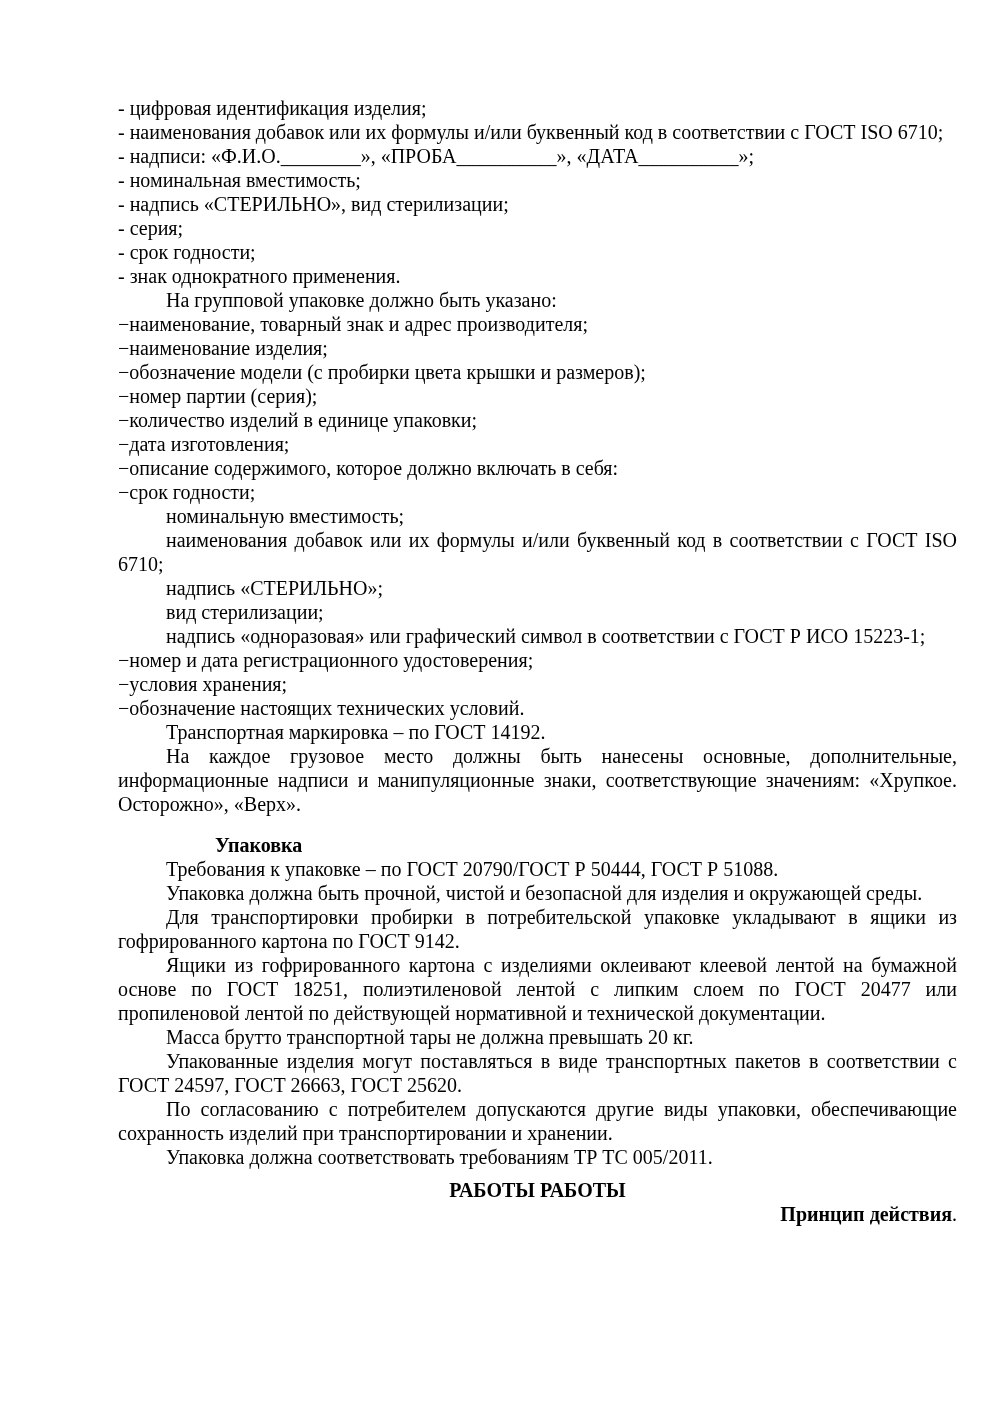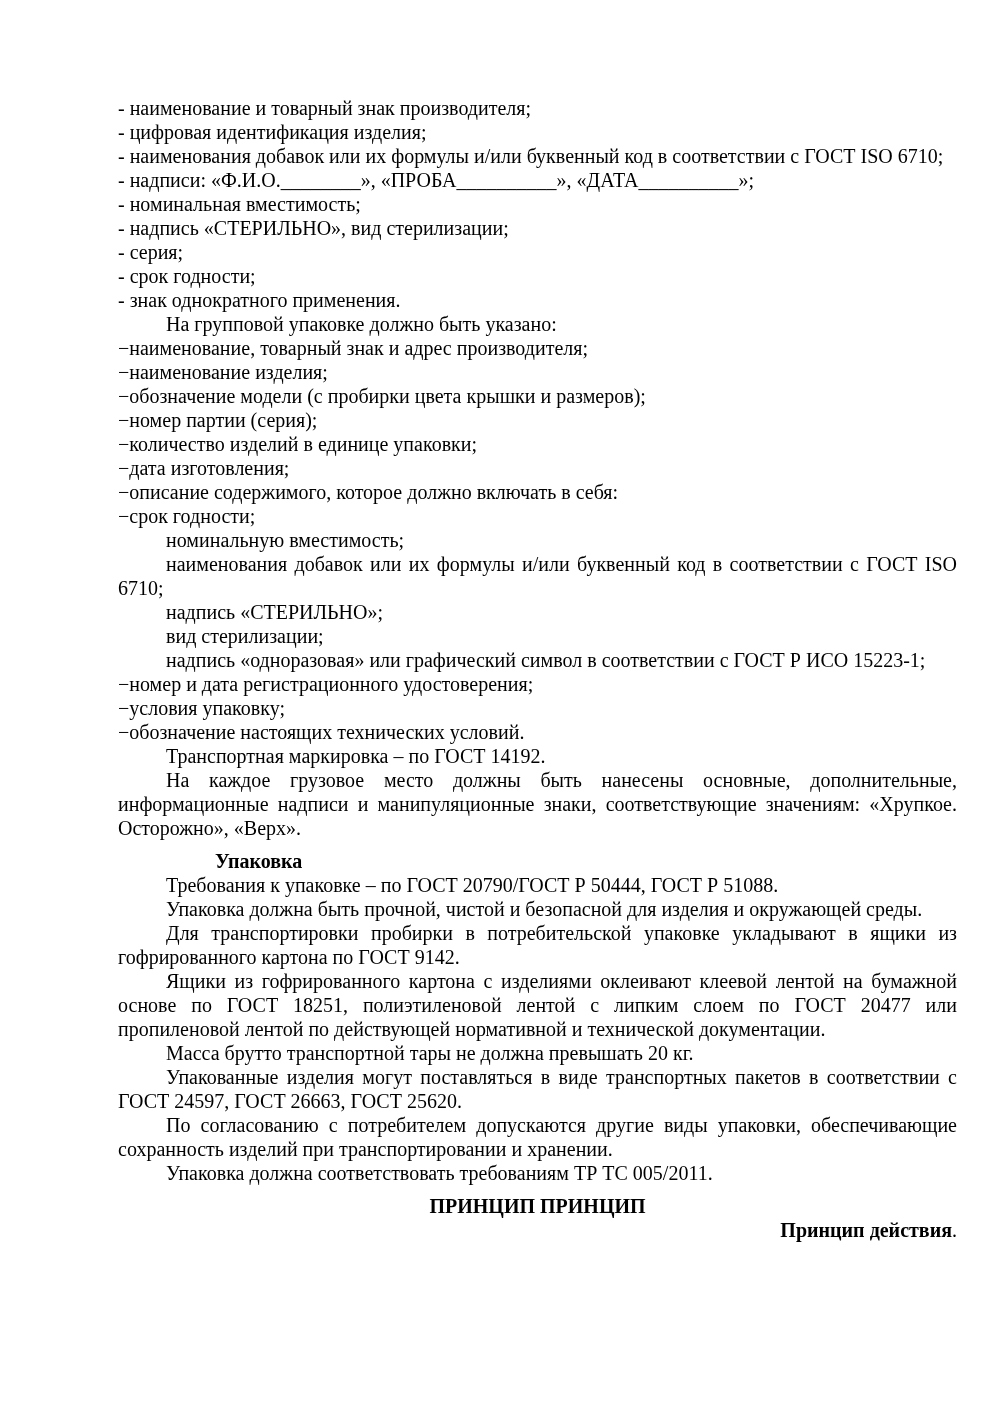--- a/index.html
+++ b/index.html
@@ -29,42 +29,41 @@
   }
   
   p.list { text-indent: 0; }
   
   p.para { text-indent: 48px; }
   
   p.heading {
     font-weight: 700;
     text-indent: 97px;
     text-align: left;
-    margin-top: 9px;
+    margin-top: 17px;
   }
   
   p.center {
     font-weight: 700;
     text-align: center;
     text-indent: 0;
     margin-top: 9px;
   }
   
   p.boldpara {
     text-indent: 40px;
     text-align: right;
   }
   p.boldpara b { font-weight: 700; }
 </style>
 </head>
 <body>
 
 <div class="page">
   <div class="doc-body">
-      <p class="ln list">- наименование и товарный знак производителя;</p>
       <p class="ln list">- цифровая идентификация изделия;</p>
       <p class="ln list">- наименования добавок или их формулы и/или буквенный код в соответствии с ГОСТ ISO 6710;</p>
       <p class="ln list">- надписи: «Ф.И.О.________», «ПРОБА__________», «ДАТА__________»;</p>
       <p class="ln list">- номинальная вместимость;</p>
       <p class="ln list">- надпись «СТЕРИЛЬНО», вид стерилизации;</p>
       <p class="ln list">- серия;</p>
       <p class="ln list">- срок годности;</p>
       <p class="ln list">- знак однократного применения.</p>
       <p class="ln para">На групповой упаковке должно быть указано:</p>
       <p class="ln list">−наименование, товарный знак и адрес производителя;</p>
@@ -74,29 +73,29 @@
       <p class="ln list">−количество изделий в единице упаковки;</p>
       <p class="ln list">−дата изготовления;</p>
       <p class="ln list">−описание содержимого, которое должно включать в себя:</p>
       <p class="ln list">−срок годности;</p>
       <p class="ln para">номинальную вместимость;</p>
       <p class="ln para">наименования добавок или их формулы и/или буквенный код в соответствии с ГОСТ ISO 6710;</p>
       <p class="ln para">надпись «СТЕРИЛЬНО»;</p>
       <p class="ln para">вид стерилизации;</p>
       <p class="ln para">надпись «одноразовая» или графический символ в соответствии с ГОСТ Р ИСО 15223-1;</p>
       <p class="ln list">−номер и дата регистрационного удостоверения;</p>
-      <p class="ln list">−условия упаковку;</p>
+      <p class="ln list">−условия хранения;</p>
       <p class="ln list">−обозначение настоящих технических условий.</p>
       <p class="ln para">Транспортная маркировка – по ГОСТ 14192.</p>
       <p class="ln para">На каждое грузовое место должны быть нанесены основные, дополнительные, информационные надписи и манипуляционные знаки, соответствующие значениям: «Хрупкое. Осторожно», «Верх».</p>
       <p class="ln heading">Упаковка</p>
       <p class="ln para">Требования к упаковке – по ГОСТ 20790/ГОСТ Р 50444, ГОСТ Р 51088.</p>
       <p class="ln para">Упаковка должна быть прочной, чистой и безопасной для изделия и окружающей среды.</p>
       <p class="ln para">Для транспортировки пробирки в потребительской упаковке укладывают в ящики из гофрированного картона по ГОСТ 9142.</p>
       <p class="ln para">Ящики из гофрированного картона с изделиями оклеивают клеевой лентой на бумажной основе по ГОСТ 18251, полиэтиленовой лентой с липким слоем по ГОСТ 20477 или пропиленовой лентой по действующей нормативной и технической документации.</p>
       <p class="ln para">Масса брутто транспортной тары не должна превышать 20 кг.</p>
       <p class="ln para">Упакованные изделия могут поставляться в виде транспортных пакетов в соответствии с ГОСТ 24597, ГОСТ 26663, ГОСТ 25620.</p>
       <p class="ln para">По согласованию с потребителем допускаются другие виды упаковки, обеспечивающие сохранность изделий при транспортировании и хранении.</p>
       <p class="ln para">Упаковка должна соответствовать требованиям ТР ТС 005/2011.</p>
-      <p class="ln center">ПРИНЦИП ПРИНЦИП</p>
+      <p class="ln center">РАБОТЫ РАБОТЫ</p>
       <p class="ln boldpara"><b>Принцип действия</b><span>.</span></p>
     </div>
 </div>
 
 </body></html>

